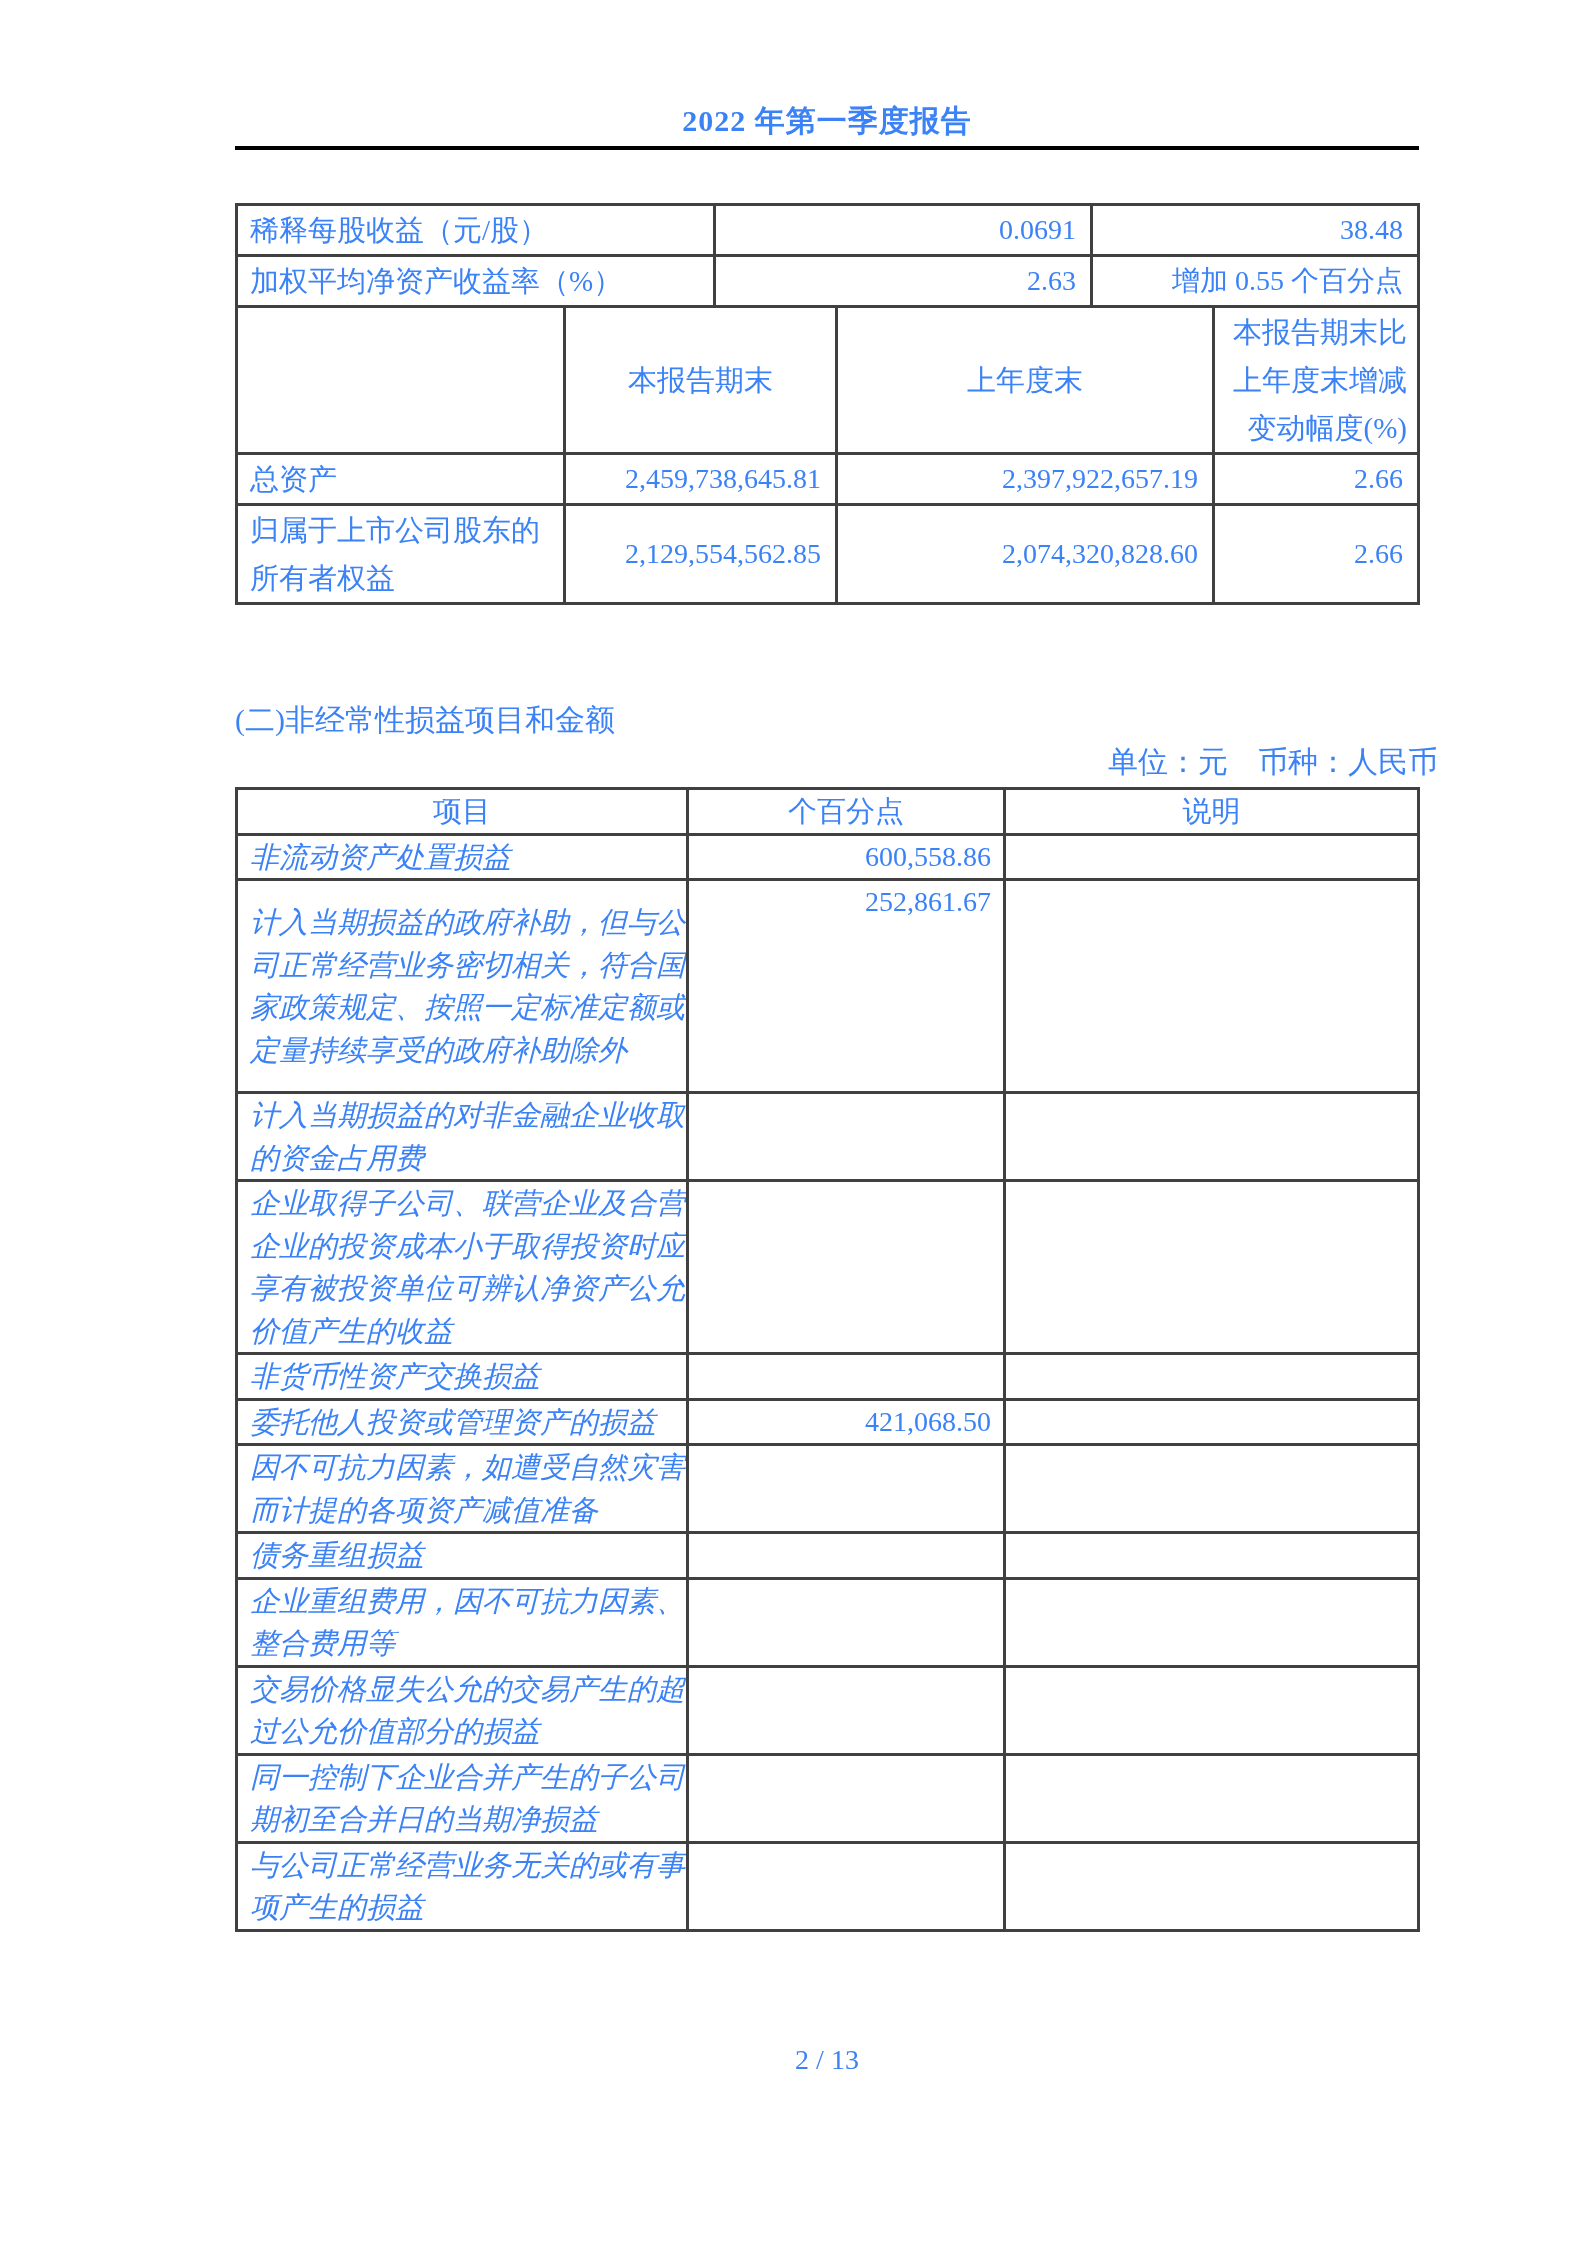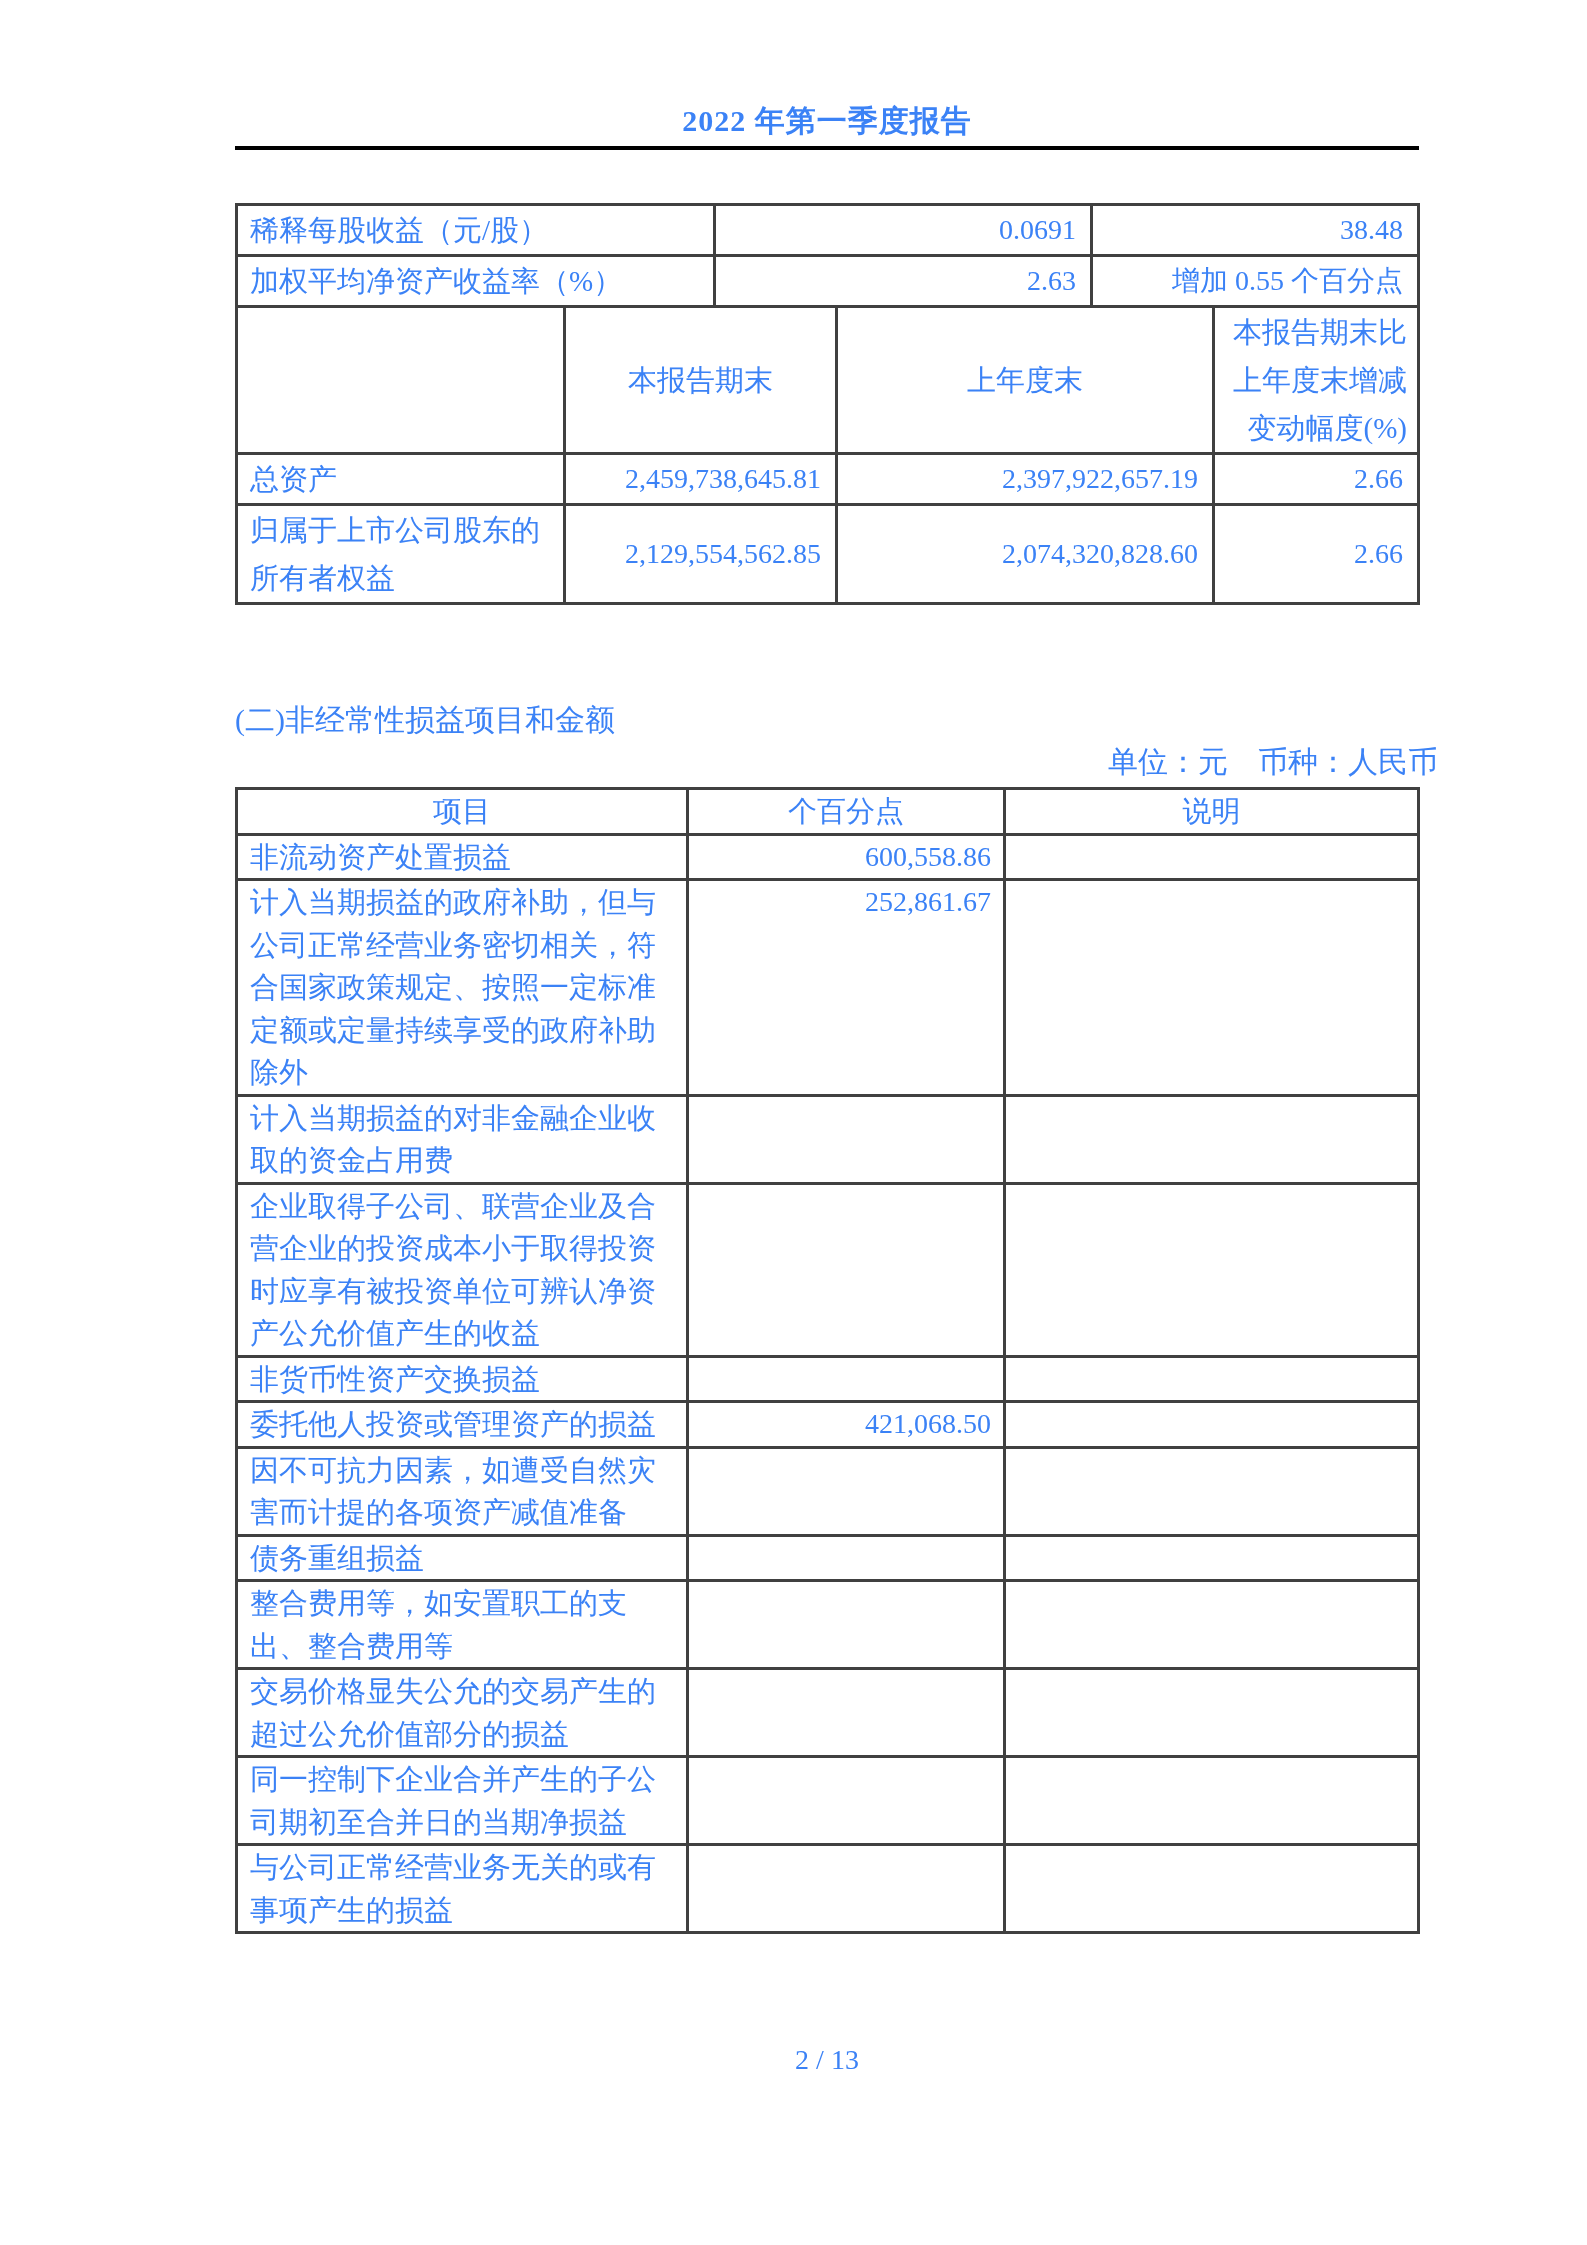--- a/index.html
+++ b/index.html
@@ -92,22 +92,22 @@
   .t2-wrap {
     position: absolute;
     top: 787px;
     left: 235px;
     width: 1182px;
   }
   .t2-wrap td { line-height: 42.5px; }
   .t2-wrap .item-cell {
     text-align: left;
     padding-left: 12px;
-    padding-right: 20px;
     vertical-align: middle;
+    font-style: italic;
   }
   .t2-wrap .amount-cell {
     text-align: right;
     padding-right: 12px;
     vertical-align: top;
     font-size: 28px;
   }
   .t2-wrap .hdr td { text-align: center; padding: 0; }
   .page-footer {
     position: absolute;
@@ -227,21 +227,21 @@
         <td class="item-cell">因不可抗力因素，如遭受自然灾害而计提的各项资产减值准备</td>
         <td class="amount-cell"></td>
         <td class="note-cell"></td>
       </tr>
       <tr style="height:42px">
         <td class="item-cell">债务重组损益</td>
         <td class="amount-cell"></td>
         <td class="note-cell"></td>
       </tr>
       <tr style="height:85px">
-        <td class="item-cell">整合费用等，如安置职工的支出、整合费用等</td>
+        <td class="item-cell">企业重组费用，因不可抗力因素、整合费用等</td>
         <td class="amount-cell"></td>
         <td class="note-cell"></td>
       </tr>
       <tr style="height:85px">
         <td class="item-cell">交易价格显失公允的交易产生的超过公允价值部分的损益</td>
         <td class="amount-cell"></td>
         <td class="note-cell"></td>
       </tr>
       <tr style="height:85px">
         <td class="item-cell">同一控制下企业合并产生的子公司期初至合并日的当期净损益</td>

